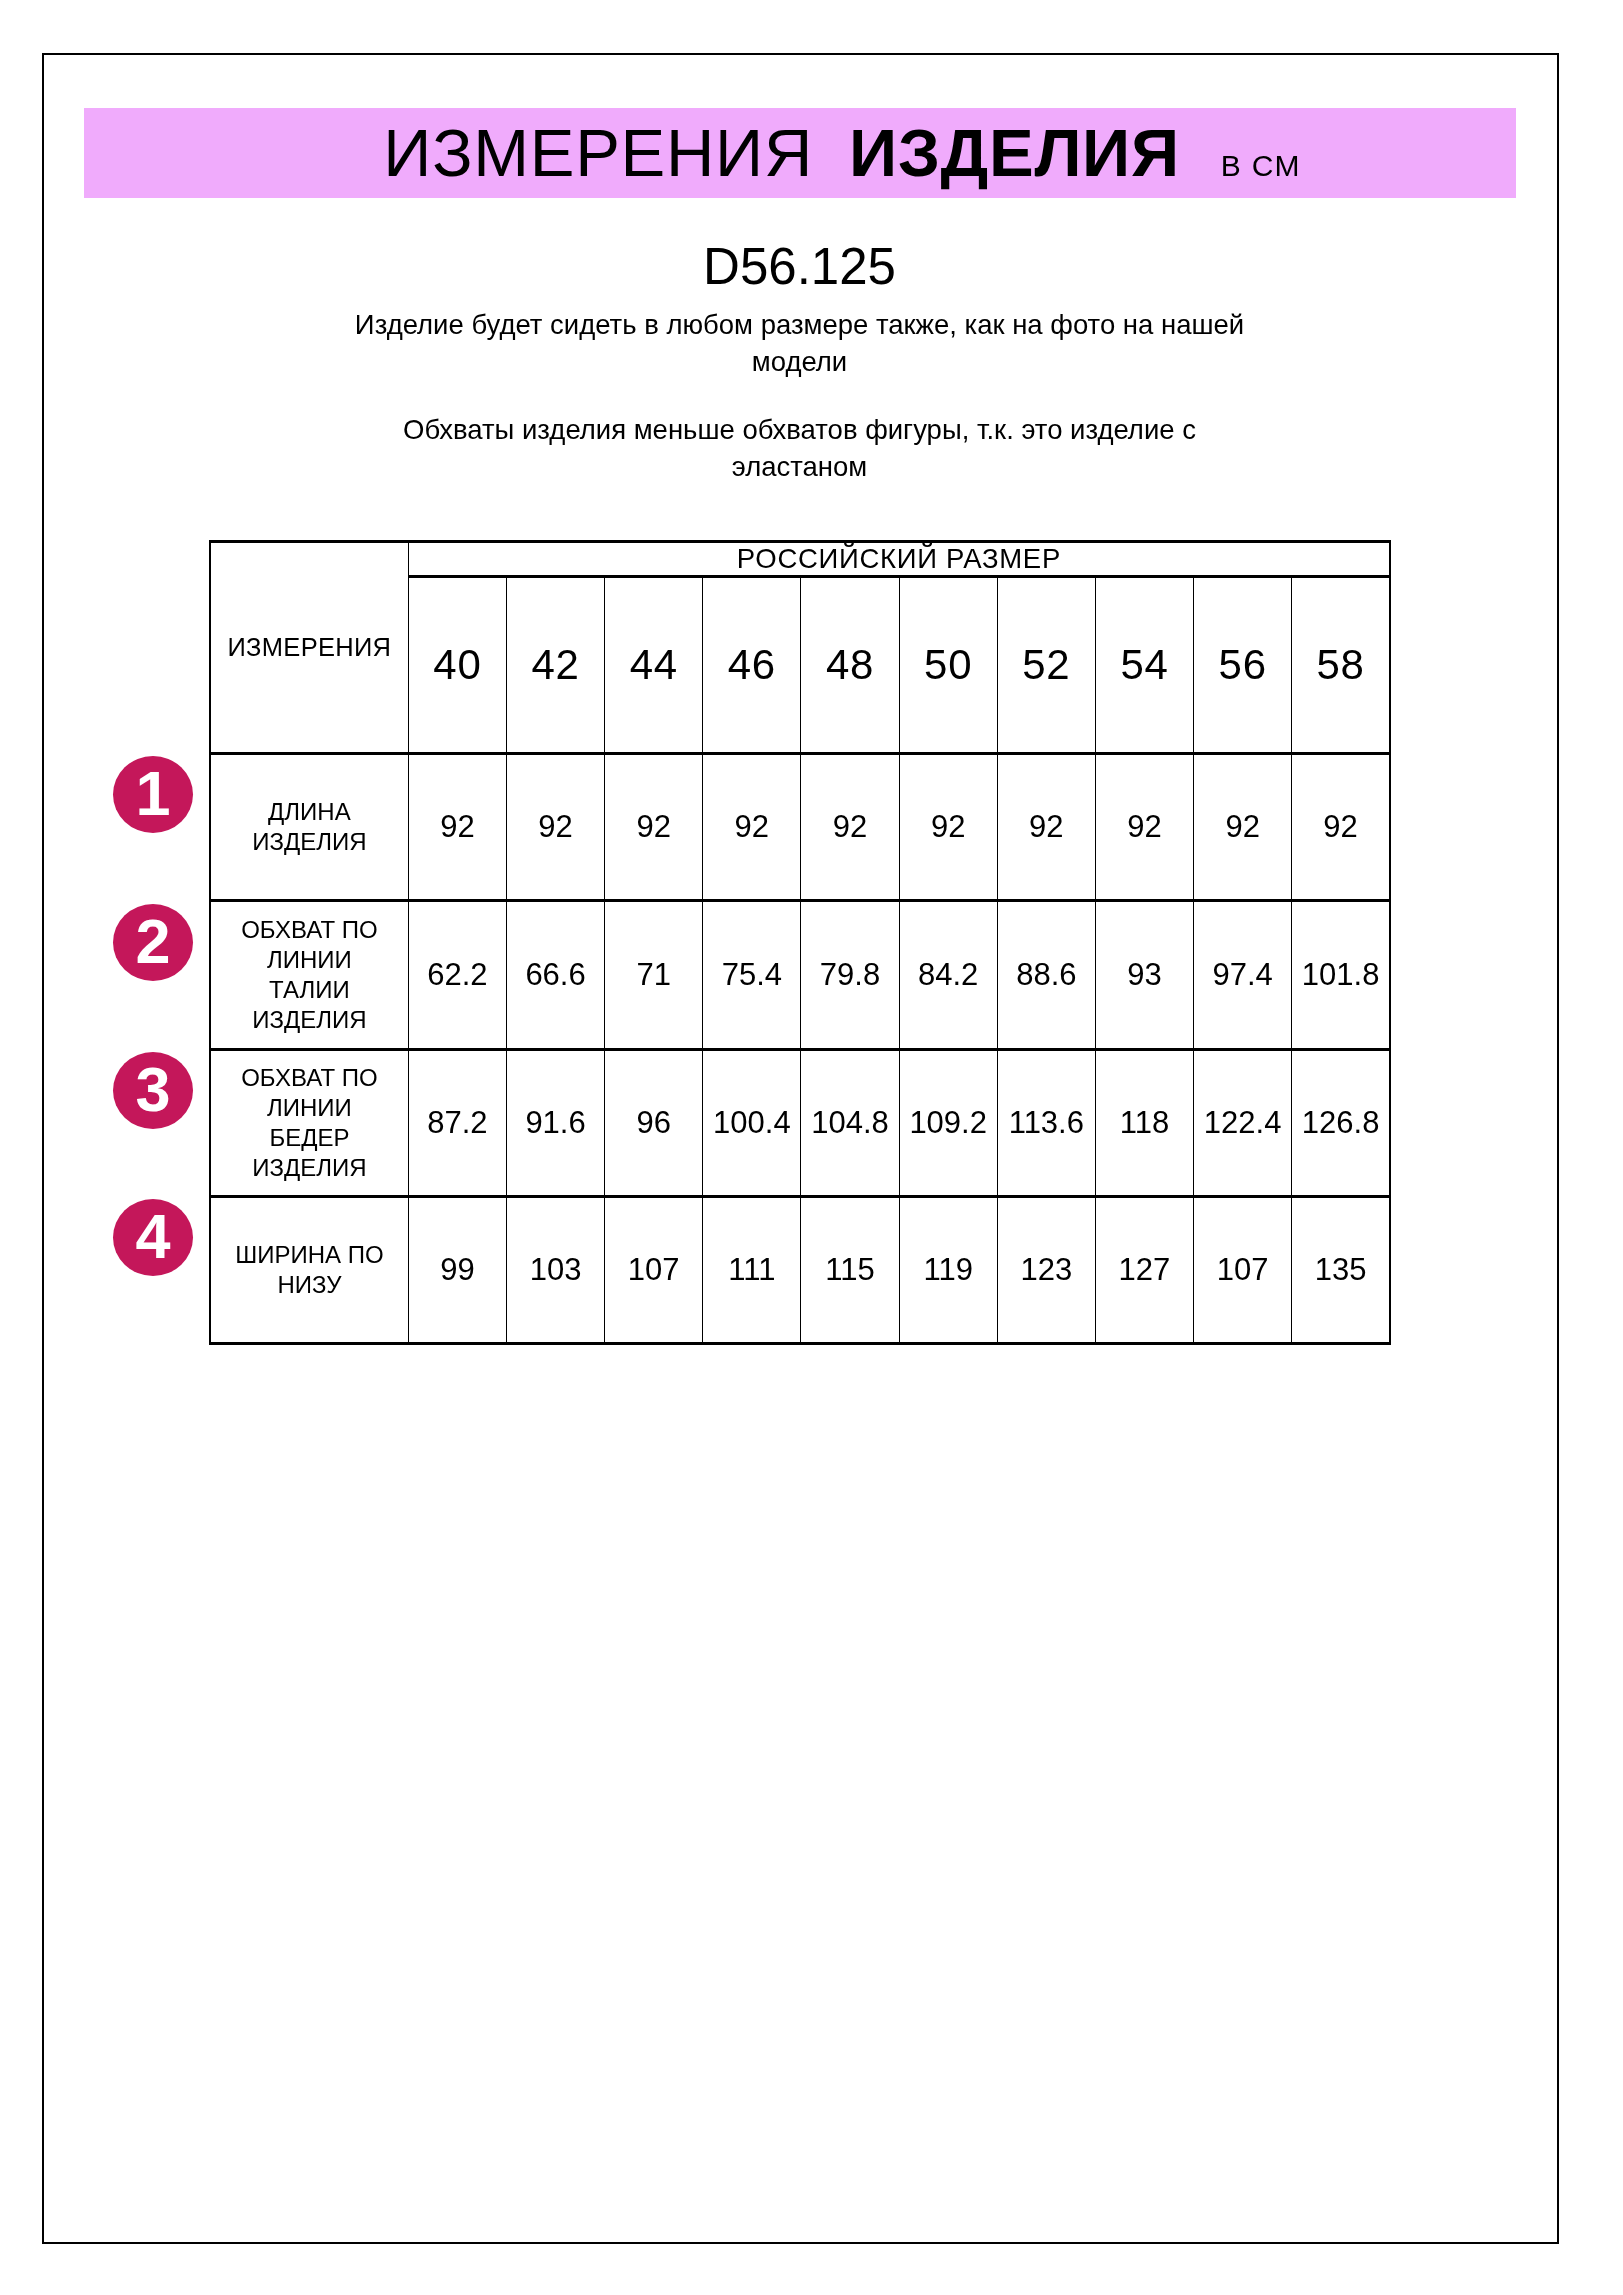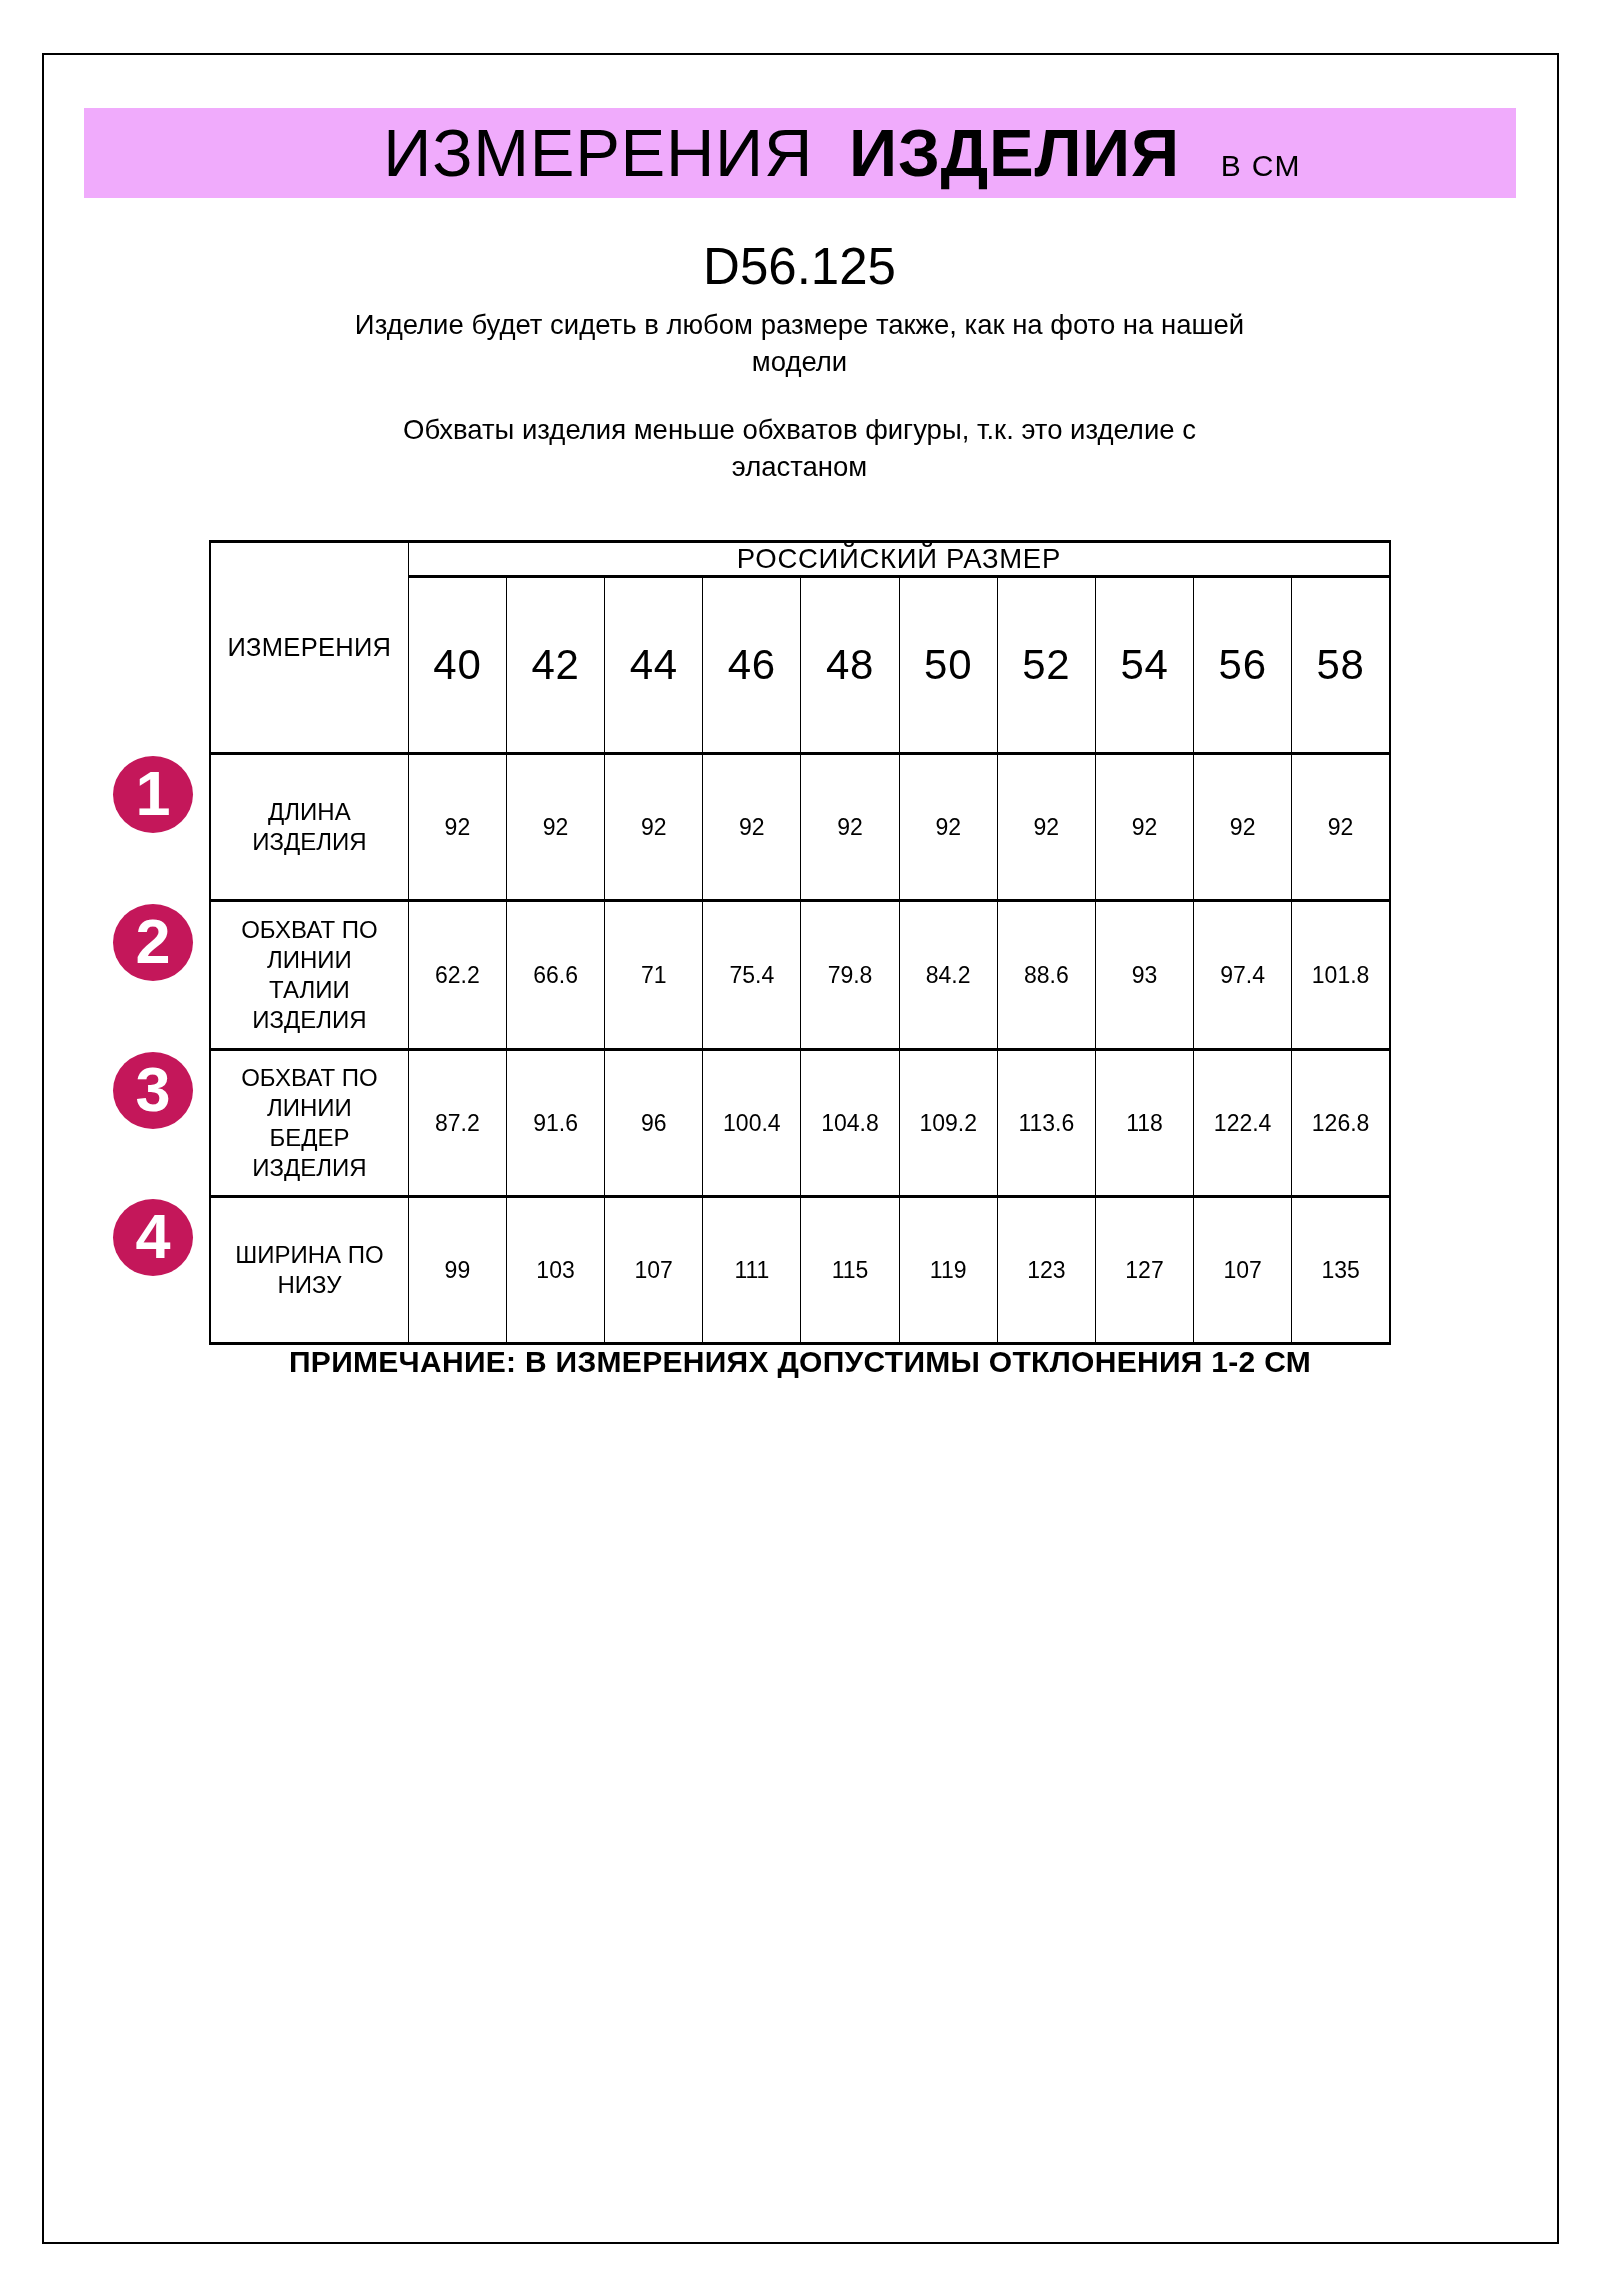--- a/index.html
+++ b/index.html
@@ -71,21 +71,21 @@
   .size-cell   { font-size: 42px; font-weight: 700; letter-spacing: 0.7px; }
   tbody tr:nth-child(1) { height: 147px; }
   tbody tr:nth-child(2) { height: 149px; }
   tbody tr:nth-child(3) { height: 147px; }
   tbody tr:nth-child(4) { height: 147px; }
   .row-label {
     font-size: 24px; line-height: 30px;
     white-space: pre-line;
     padding: 3.9px 5.2px;
   }
-  .value-cell { font-size: 23px; }
+  .value-cell { font-size: 31px; }
   .marker {
     position: absolute; left: 113px;
     width: 80px; height: 77px;
     border-radius: 50%;
     background: #c4175a;
     display: flex; align-items: center; justify-content: center;
   }
   .marker-num {
     color: #fff; font-size: 63px; font-weight: 700;
     line-height: 1; transform: translateY(-1.3px);
@@ -211,16 +211,15 @@
   <div class="marker marker-2" style="background: rgb(196, 23, 90);">
     <span class="marker-num">2</span>
   </div>
   <div class="marker marker-3" style="background: rgb(196, 23, 90);">
     <span class="marker-num">3</span>
   </div>
   <div class="marker marker-4" style="background: rgb(196, 23, 90);">
     <span class="marker-num">4</span>
   </div>
 
-  <div class="footnote">ПРИМЕЧАНИЕ: В ИЗМЕРЕНИЯХ ДОПУСТИМЫ ОТКЛОНЕНИЯ 1-2 СМ</div>
 
 </div>
 
 
 </body></html>

